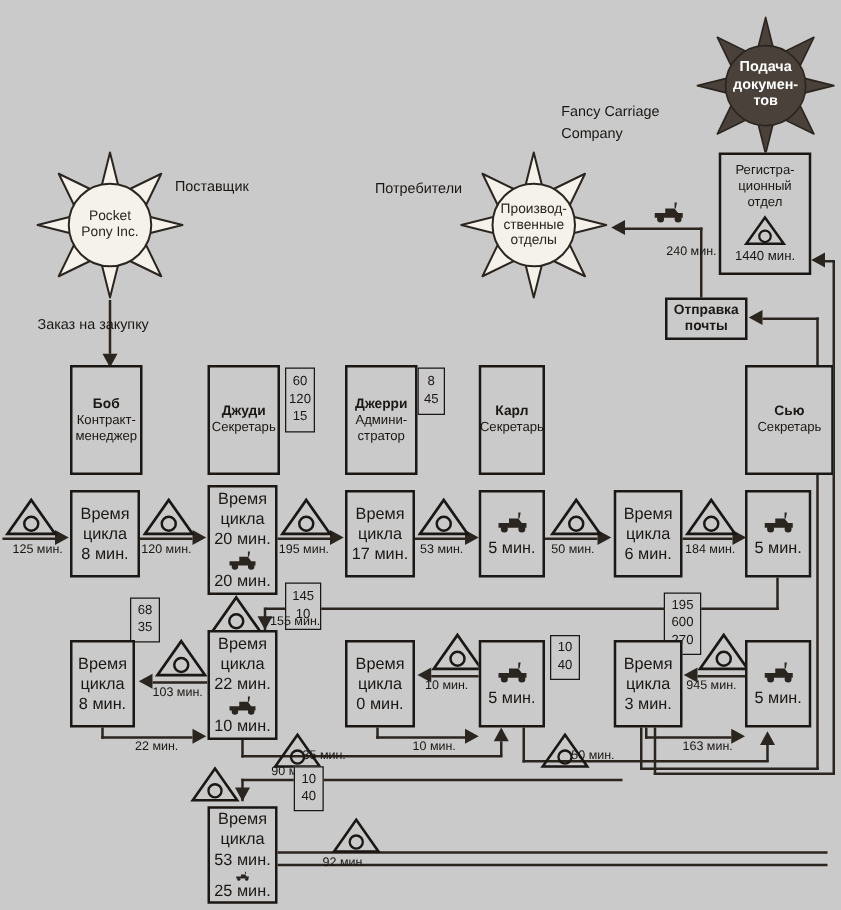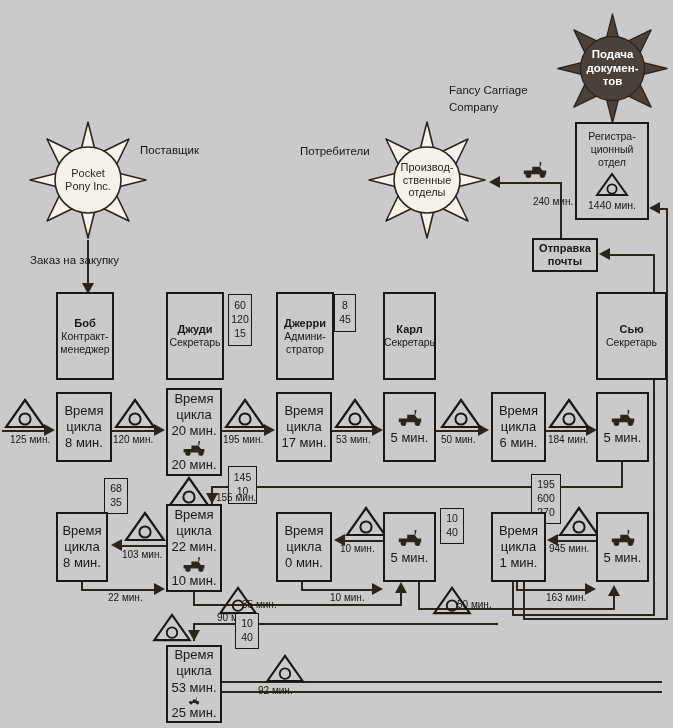--- a/index.html
+++ b/index.html
@@ -452,21 +452,21 @@
   <div class="lbl" style="left:330px;top:592px;">10 мин.</div>
 
   <div class="dbox" style="left:440px;top:508px;width:24px;height:36px;">
     <span>10</span>
     <span>40</span>
   </div>
 
   <div class="cbox" style="left:491px;top:512px;width:55px;height:70px;">
     <span class="l1">Время</span>
     <span class="l2">цикла</span>
-    <span class="l3">1 мин.</span>
+    <span class="l3">3 мин.</span>
   </div>
 
   <div class="ln hl" style="left:558px;top:540px;width:38px;"></div>
   <div class="arw arw-l" style="left:547px;top:534px;"></div>
   <div class="tri abs" style="left:558px;top:506px;">
     <svg width="42" height="31" viewBox="0 0 42 31">
       <polygon points="21,2 40,29 2,29" fill="none" stroke="#1a1714" stroke-width="2.2"></polygon>
       <circle cx="21" cy="21" r="5.6" fill="none" stroke="#1a1714" stroke-width="2"></circle>
     </svg>
   </div>

